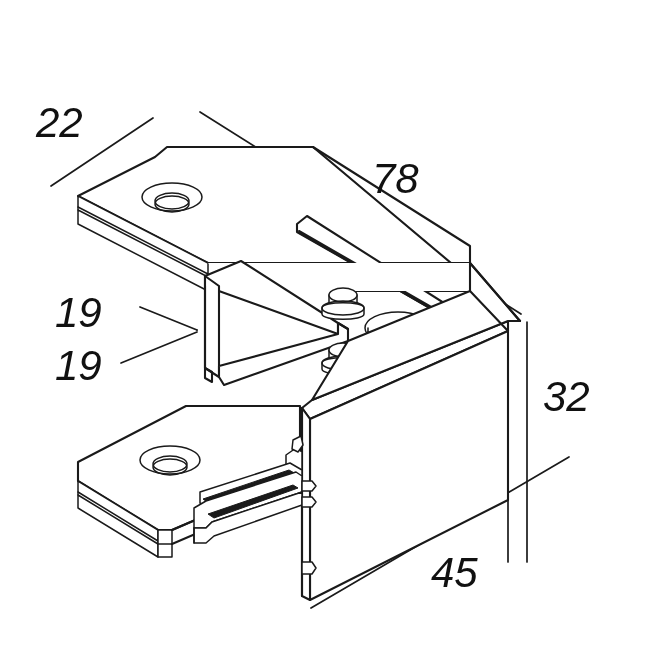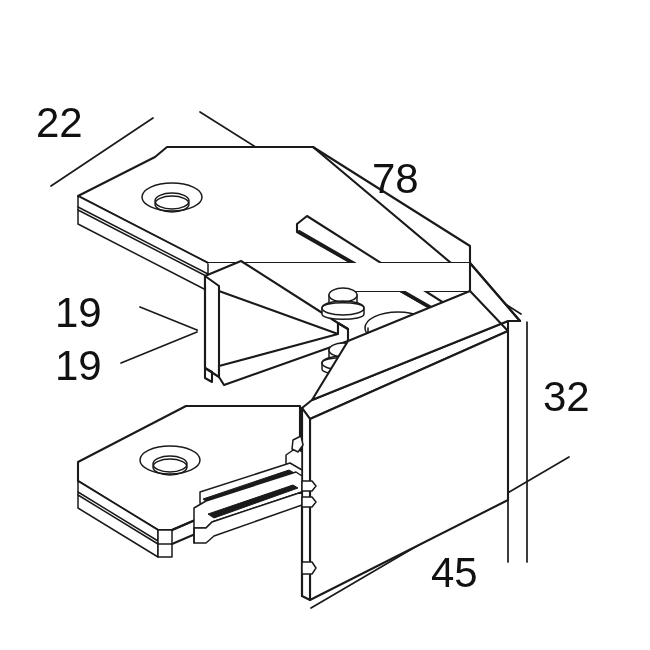--- a/index.html
+++ b/index.html
@@ -12,20 +12,21 @@
     width: 650px;
     height: 650px;
     overflow: hidden;
     font-family: "Liberation Sans", sans-serif;
   }
   #drawing-root {
     position: relative;
     width: 650px;
     height: 650px;
     background: #ffffff;
+    font-style: italic;
   }
   svg#technical-drawing {
     display: block;
     width: 650px;
     height: 650px;
   }
   .dim-text {
     font-family: "Liberation Sans", sans-serif;
     font-size: 42px;
     font-weight: 400;

